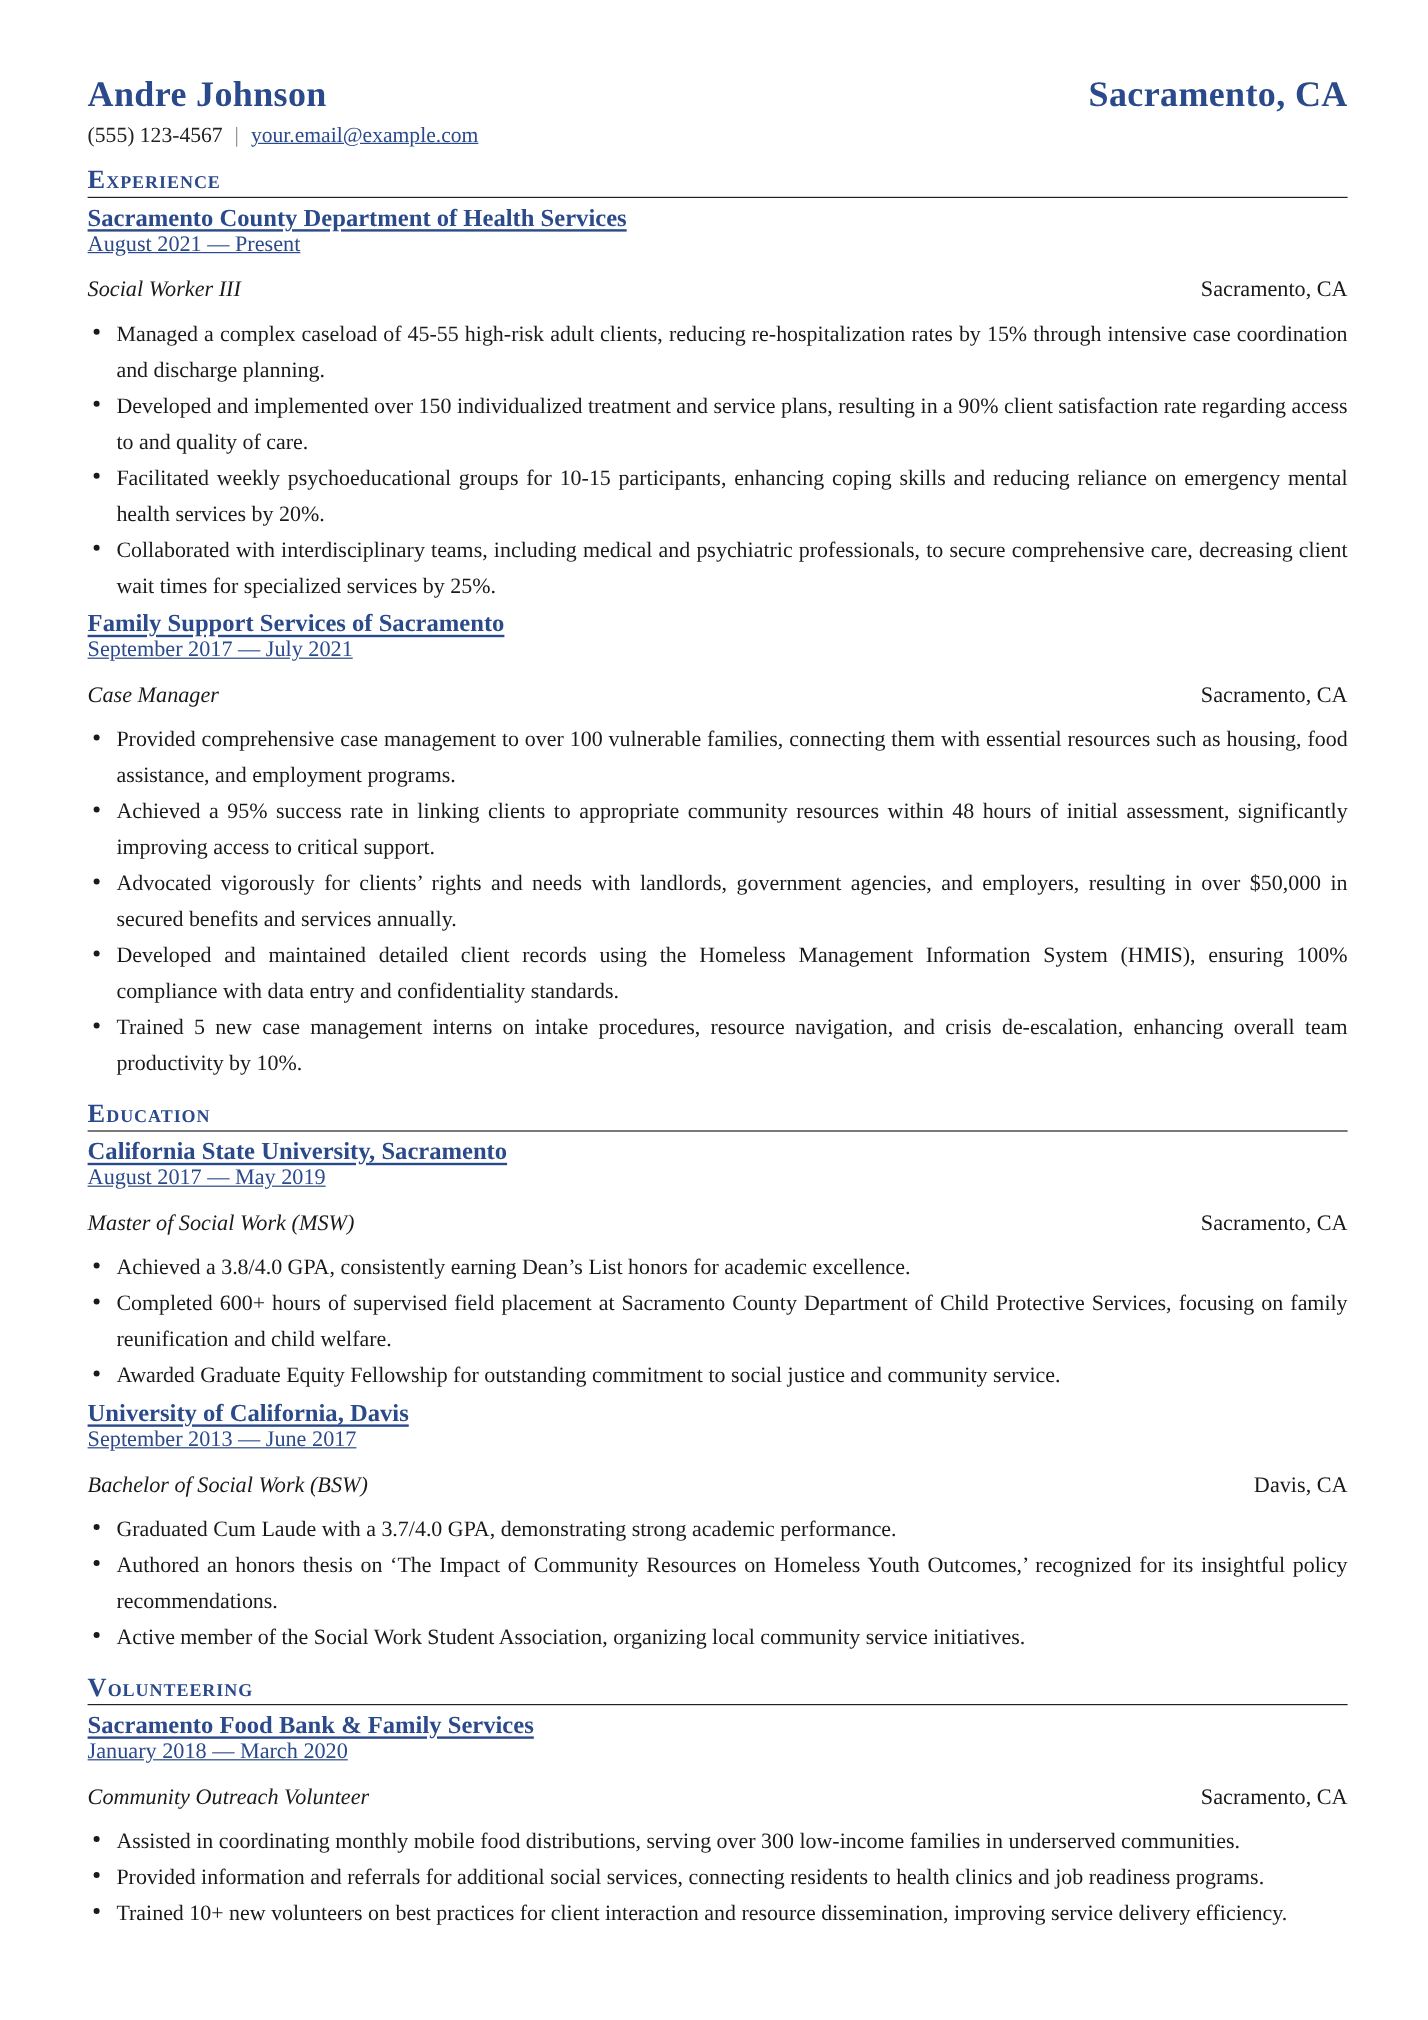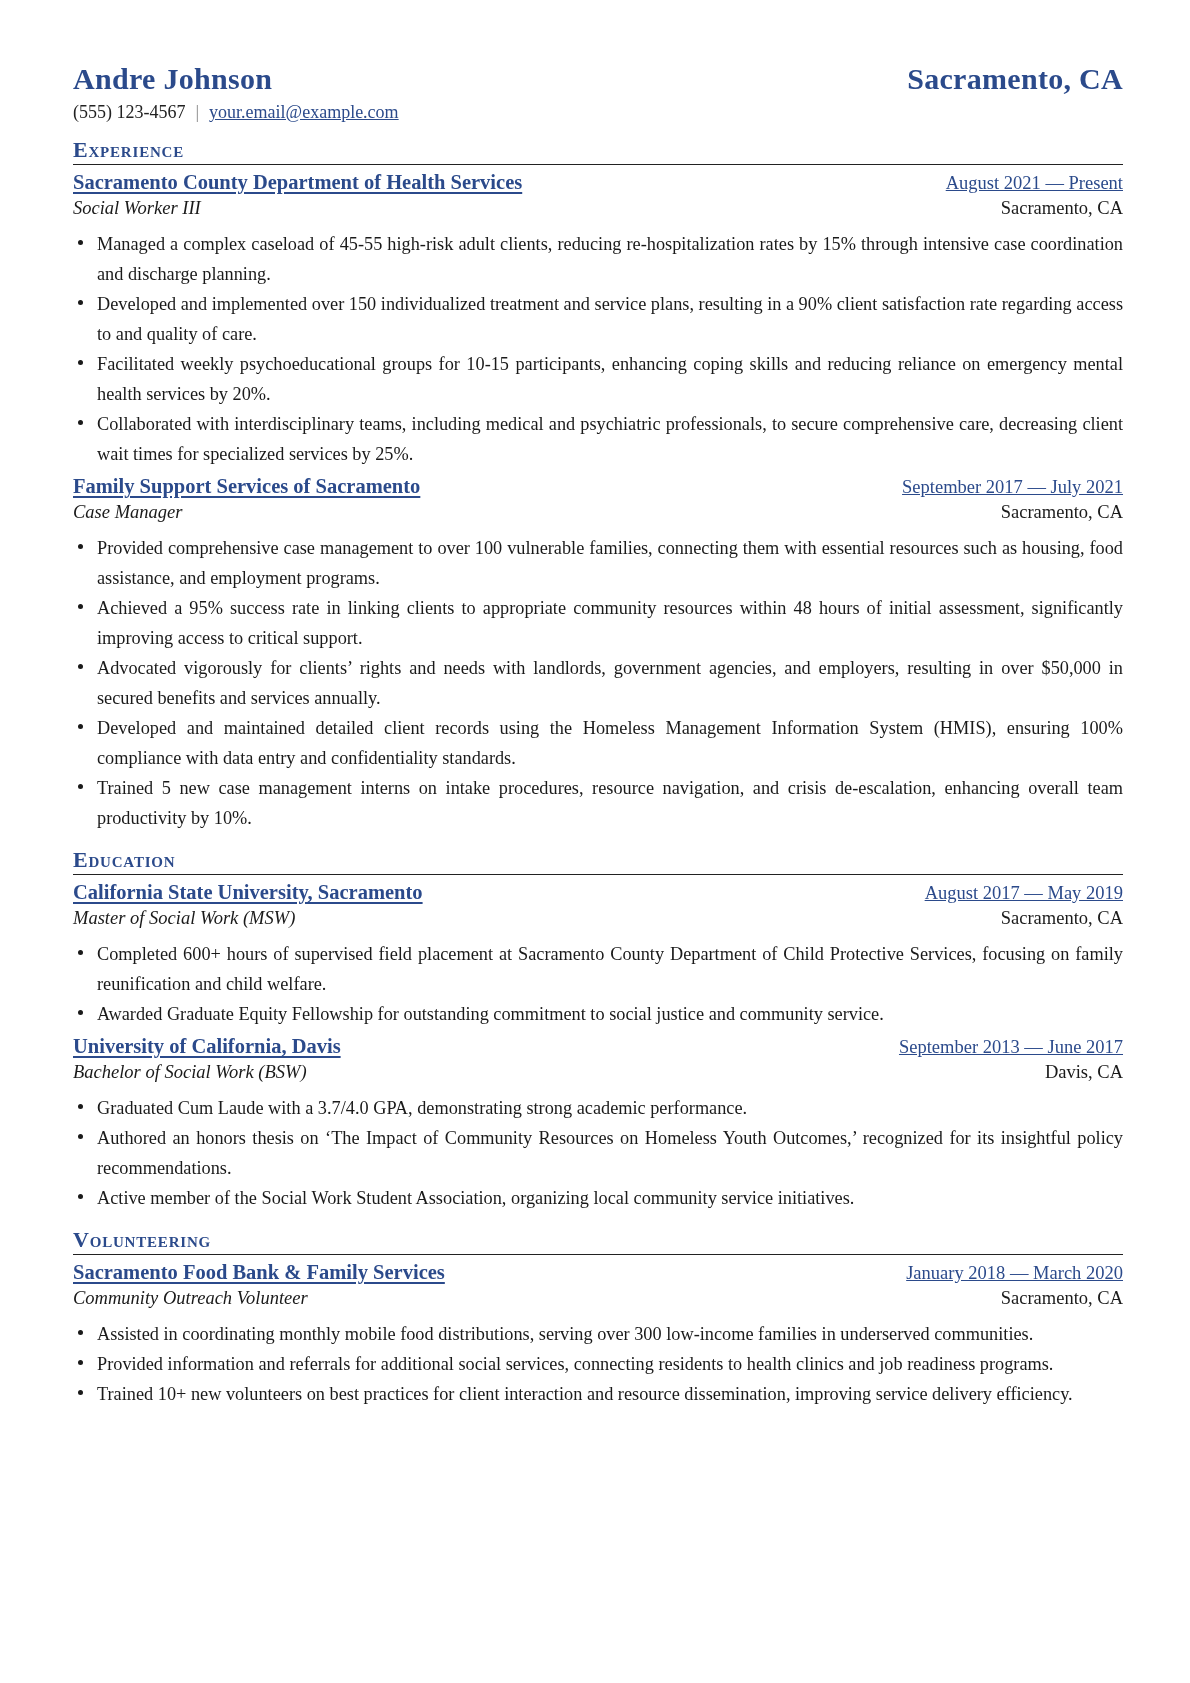--- a/index.html
+++ b/index.html
@@ -13,24 +13,24 @@
     .name { font-family: "Liberation Serif", serif; font-weight: bold; font-size: 30px; color: #2b4a8b; letter-spacing: 0.3px; }
     .hometown { font-family: "Liberation Serif", serif; font-weight: bold; font-size: 30px; color: #2b4a8b; letter-spacing: 0.3px; }
     .contact { font-family: Liberation Serif, serif; font-size: 18px; margin-top: 6px; color: #222; }
     .contact .sep { color: #888; margin: 0 10px; }
     .contact a { color: #2b4a8b; text-decoration: underline; }
     .section-title {
       font-family: "Liberation Serif", serif; font-weight: bold; font-size: 22px;
       color: #2b4a8b; font-variant: small-caps; letter-spacing: 0.8px;
       border-bottom: 1.3px solid #222; padding-bottom: 1px; margin-top: 14px;
     }
-    .entry-head { display: flex; justify-content: space-between; align-items: baseline; margin-top: 6px; }
+    .entry-head { display: flex; justify-content: space-between; align-items: baseline; margin-top: 6px; flex-direction: column; }
     .org { font-family: "Liberation Serif", serif; font-weight: bold; font-size: 20.5px; color: #2b4a8b; text-decoration: underline; text-underline-offset: 3px; }
     .dates { font-family: "Liberation Serif", serif; font-size: 18.5px; color: #2b4a8b; text-decoration: underline; }
-    .sub-row { display: flex; justify-content: space-between; align-items: flex-end; margin-top: 4px; }
+    .sub-row { display: flex; justify-content: space-between; align-items: flex-end; margin-top: 17px; }
     .role { font-family: "Liberation Serif", serif; font-style: italic; font-size: 18.5px; color: #1a1a1a; }
     .loc { font-family: "Liberation Serif", serif; font-size: 18.5px; color: #1a1a1a; }
     ul.bullets { list-style: none; margin: 10px 0 0 0; padding: 0; }
     ul.bullets li {
       position: relative; padding-left: 24px;
       font-family: "Liberation Serif", serif; font-size: 18.3px; line-height: 30px;
       text-align: justify; color: #1a1a1a;
     }
     ul.bullets li::before {
       content: ""; position: absolute; left: 5px; top: 11px;
@@ -92,20 +92,21 @@
   <div class="entry">
     <div class="entry-head">
       <span class="org">California State University, Sacramento</span>
       <span class="dates">August 2017 — May 2019</span>
     </div>
     <div class="sub-row">
       <span class="role">Master of Social Work (MSW)</span>
       <span class="loc">Sacramento, CA</span>
     </div>
     <ul class="bullets">
+      <li>Achieved a 3.8/4.0 GPA, consistently earning Dean’s List honors for academic excellence.</li>
       <li>Completed 600+ hours of supervised field placement at Sacramento County Department of Child Protective Services, focusing on family reunification and child welfare.</li>
       <li>Awarded Graduate Equity Fellowship for outstanding commitment to social justice and community service.</li>
     </ul>
   </div>
 
   <div class="entry">
     <div class="entry-head">
       <span class="org">University of California, Davis</span>
       <span class="dates">September 2013 — June 2017</span>
     </div>

